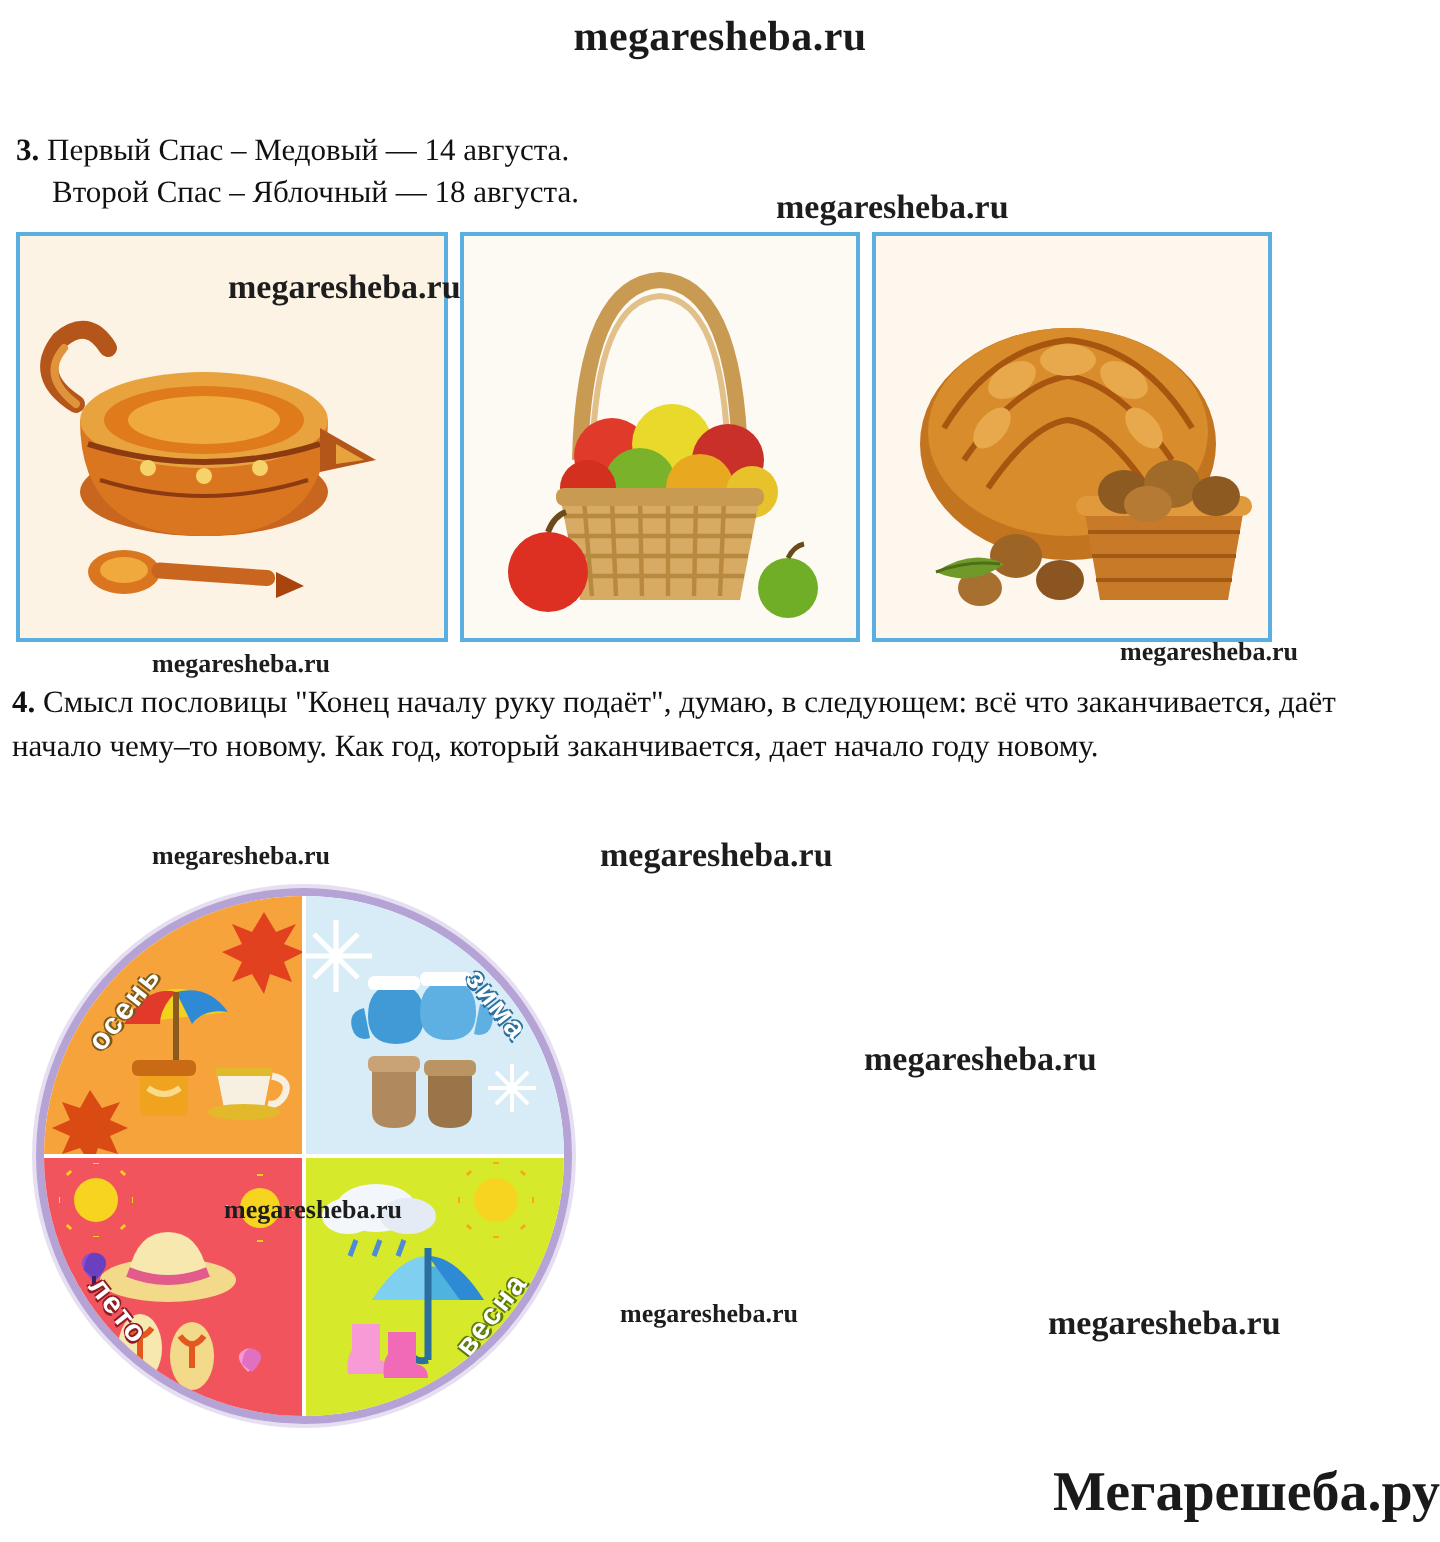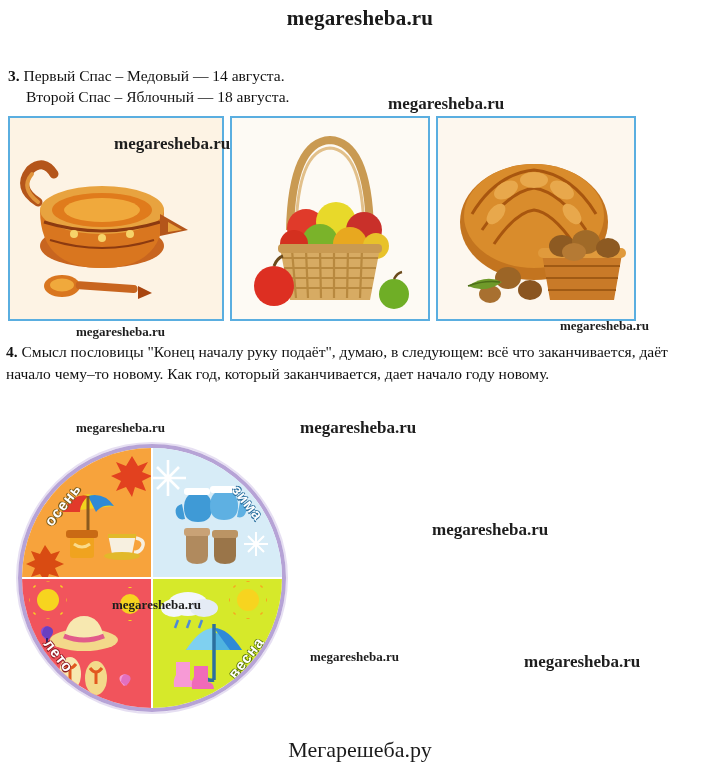--- a/index.html
+++ b/index.html
@@ -20,24 +20,24 @@
     text-align: center;
     font-family: "Liberation Serif", serif;
     font-weight: bold;
     font-size: 21px;
     color: #1a1a1a;
     letter-spacing: 0.2px;
   }
   .bottom-title {
     position: absolute;
     bottom: 8px; left: 0; width: 100%;
-    text-align: center;
+    text-align: right;
     font-family: "Liberation Serif", serif;
-    font-weight: normal;
-    font-size: 22px;
+    font-weight: bold;
+    font-size: 28px;
     color: #1a1a1a;
   }
 
   
   .wm {
     position: absolute;
     font-family: "Liberation Serif", serif;
     font-weight: bold;
     color: #1d1d1d;
     white-space: nowrap;

